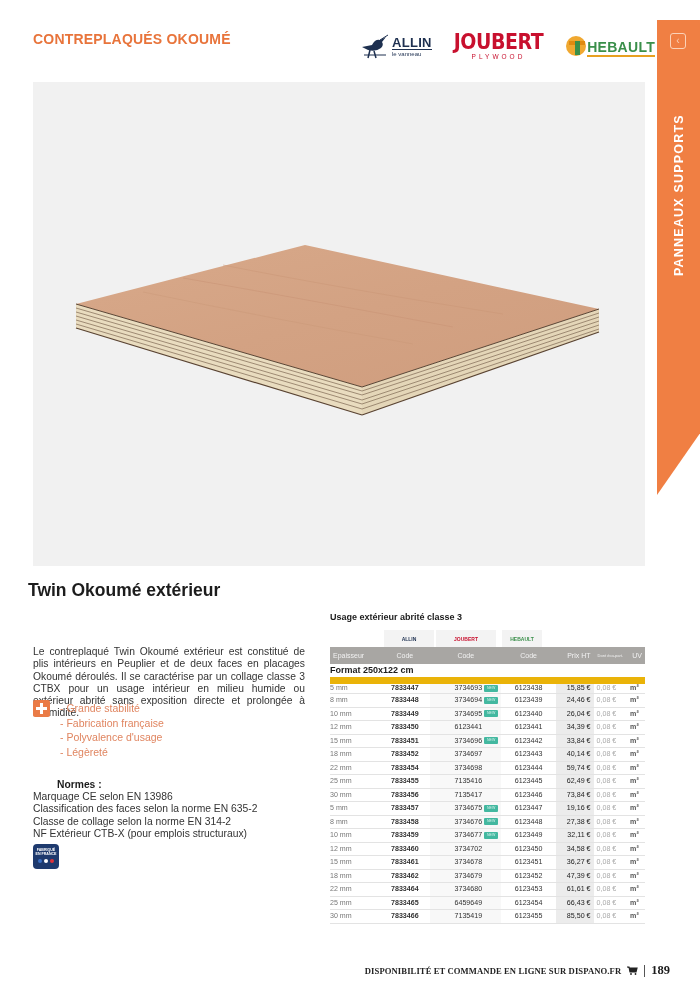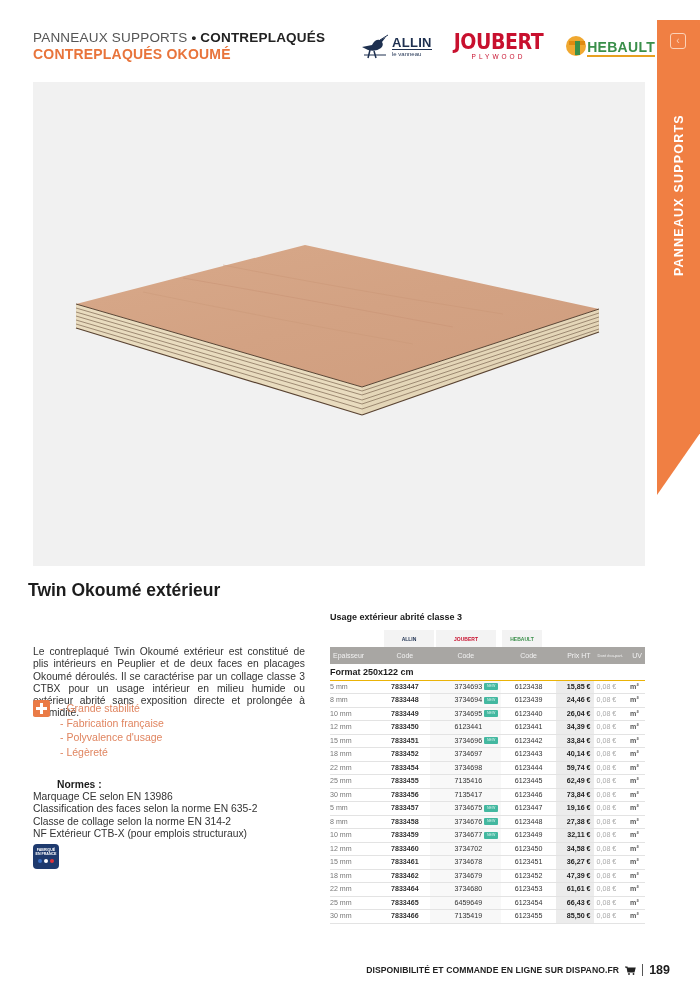--- a/index.html
+++ b/index.html
@@ -50,46 +50,41 @@
   .fab-badge .dots { display: flex; justify-content: center; gap: 2px; margin-top: 3px; }
   .fab-badge .dots i { width: 4px; height: 4px; border-radius: 50%; display: block; }
 
   .table-title { position: absolute; left: 330px; top: 612px; font-size: 9px; font-weight: bold; color: #1c1c1c; }
   .tbl-logos { position: absolute; left: 330px; top: 630px; width: 315px; height: 17px; }
   .tbl-logo { position: absolute; top: 0; height: 17px; background: #f3f3f3; display: flex; align-items: center; justify-content: center; font-size: 5px; font-weight: bold; }
   .tbl { position: absolute; left: 330px; top: 647px; width: 315px; border-collapse: collapse; font-size: 7.1px; }
   .tbl th { background: #a8a6a3; color: #f2f2f2; font-weight: normal; height: 17px; padding: 0 3px; font-size: 7px; }
   .tbl th.ecoc { font-size: 4px; line-height: 5px; }
   .tbl td { height: 13.5px; border-bottom: 1px solid #e3e3e3; padding: 0 3px; white-space: nowrap; }
-  .tbl tr.fmt td { font-weight: bold; font-size: 9px; color: #1c1c1c; height: 16px; border-bottom: 1px solid #eab308; padding-left: 0; }
+  .tbl tr.fmt td { font-weight: bold; font-size: 9px; color: #1c1c1c; height: 16px; border-bottom: 7px solid #eab308; padding-left: 0; }
   .tbl td.ep { color: #777; width: 50px; padding-left: 0; }
   .tbl td.c1 { color: #333; text-align: center; width: 52px; font-weight: bold; }
   .tbl td.c2 { color: #333; text-align: right; width: 72px; background: #f8f8f8; }
   .tbl td.c3 { color: #333; text-align: center; width: 56px; }
-  .tbl td.pr { color: #1c1c1c; font-weight: bold; text-align: right; width: 38px; background: #ececec; }
+  .tbl td.pr { color: #1c1c1c; font-weight: normal; text-align: right; width: 38px; background: #ececec; }
   .tbl td.ec { color: #aaa; width: 34px; }
   .tbl td.uv { color: #555; text-align: left; width: 18px; font-weight: bold; }
   .tag-new { display: inline-block; width: 14px; height: 7px; background: #43b8a0; vertical-align: middle; margin-left: 2px; border-radius: 1px; color: #d8f2ec; font-size: 3.5px; line-height: 7px; text-align: center; }
   .tag-empty { display: inline-block; width: 14px; height: 7px; margin-left: 2px; vertical-align: middle; }
 
-  .footer { position: absolute; right: 30px; top: 963px; display: flex; align-items: center; gap: 6px; }
+  .footer { position: absolute; right: 30px; top: 963px; display: flex; align-items: center; gap: 6px; font-family: Liberation Serif, serif; }
   .footer .ft { font-size: 8.6px; font-weight: bold; color: #222; letter-spacing: 0.1px; }
   .footer .cart { width: 11px; height: 9px; }
   .footer .bar { width: 1px; height: 12px; background: #555; }
   .footer .pg { font-size: 12.5px; font-weight: bold; color: #1c1c1c; }
 </style>
 </head>
 <body>
 
 <div class="header">
-  <div class="breadcrumb">
-    <span>PANNEAUX SUPPORTS</span>
-    <span class="sep">•</span>
-    <span class="cur">CONTREPLAQUÉS</span>
-  </div>
   <div class="subtitle">CONTREPLAQUÉS OKOUMÉ</div>
 </div>
 
 <div class="logos">
   <div class="logo-allin">
     <svg class="bird" viewBox="0 0 30 26">
       <path d="M2 14 L12 12 Q15 6 20 7 L26 4 L22 9 Q24 12 21 15 Q16 19 8 17 Z" fill="#1e3050"></path>
       <path d="M20 7 L28 2" stroke="#1e3050" stroke-width="1"></path>
       <path d="M10 17 L8 25 M14 18 L16 25" stroke="#1e3050" stroke-width="1.5"></path>
       <path d="M4 22 L26 22" stroke="#1e3050" stroke-width="1"></path>

